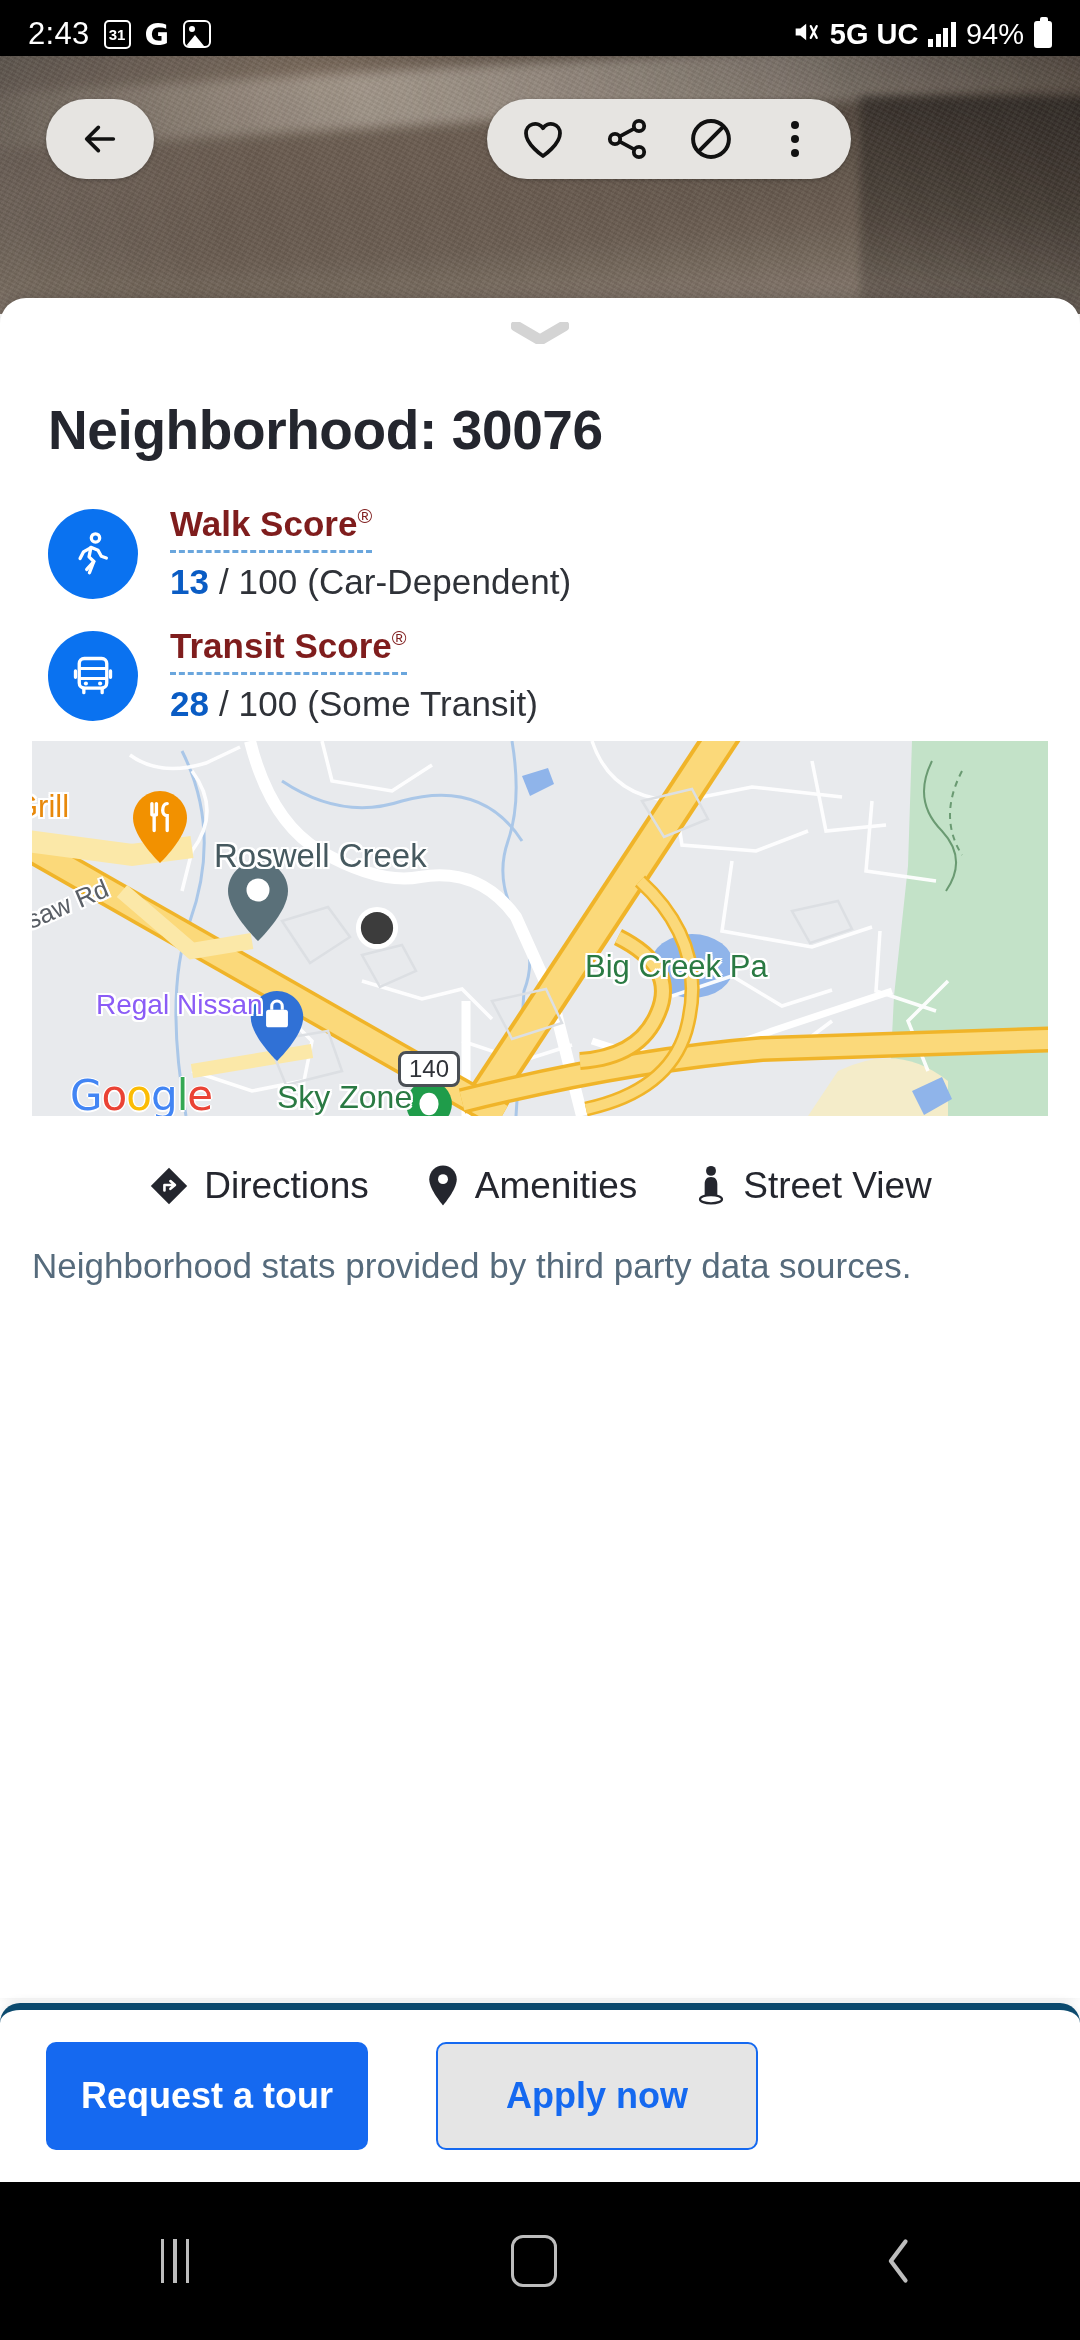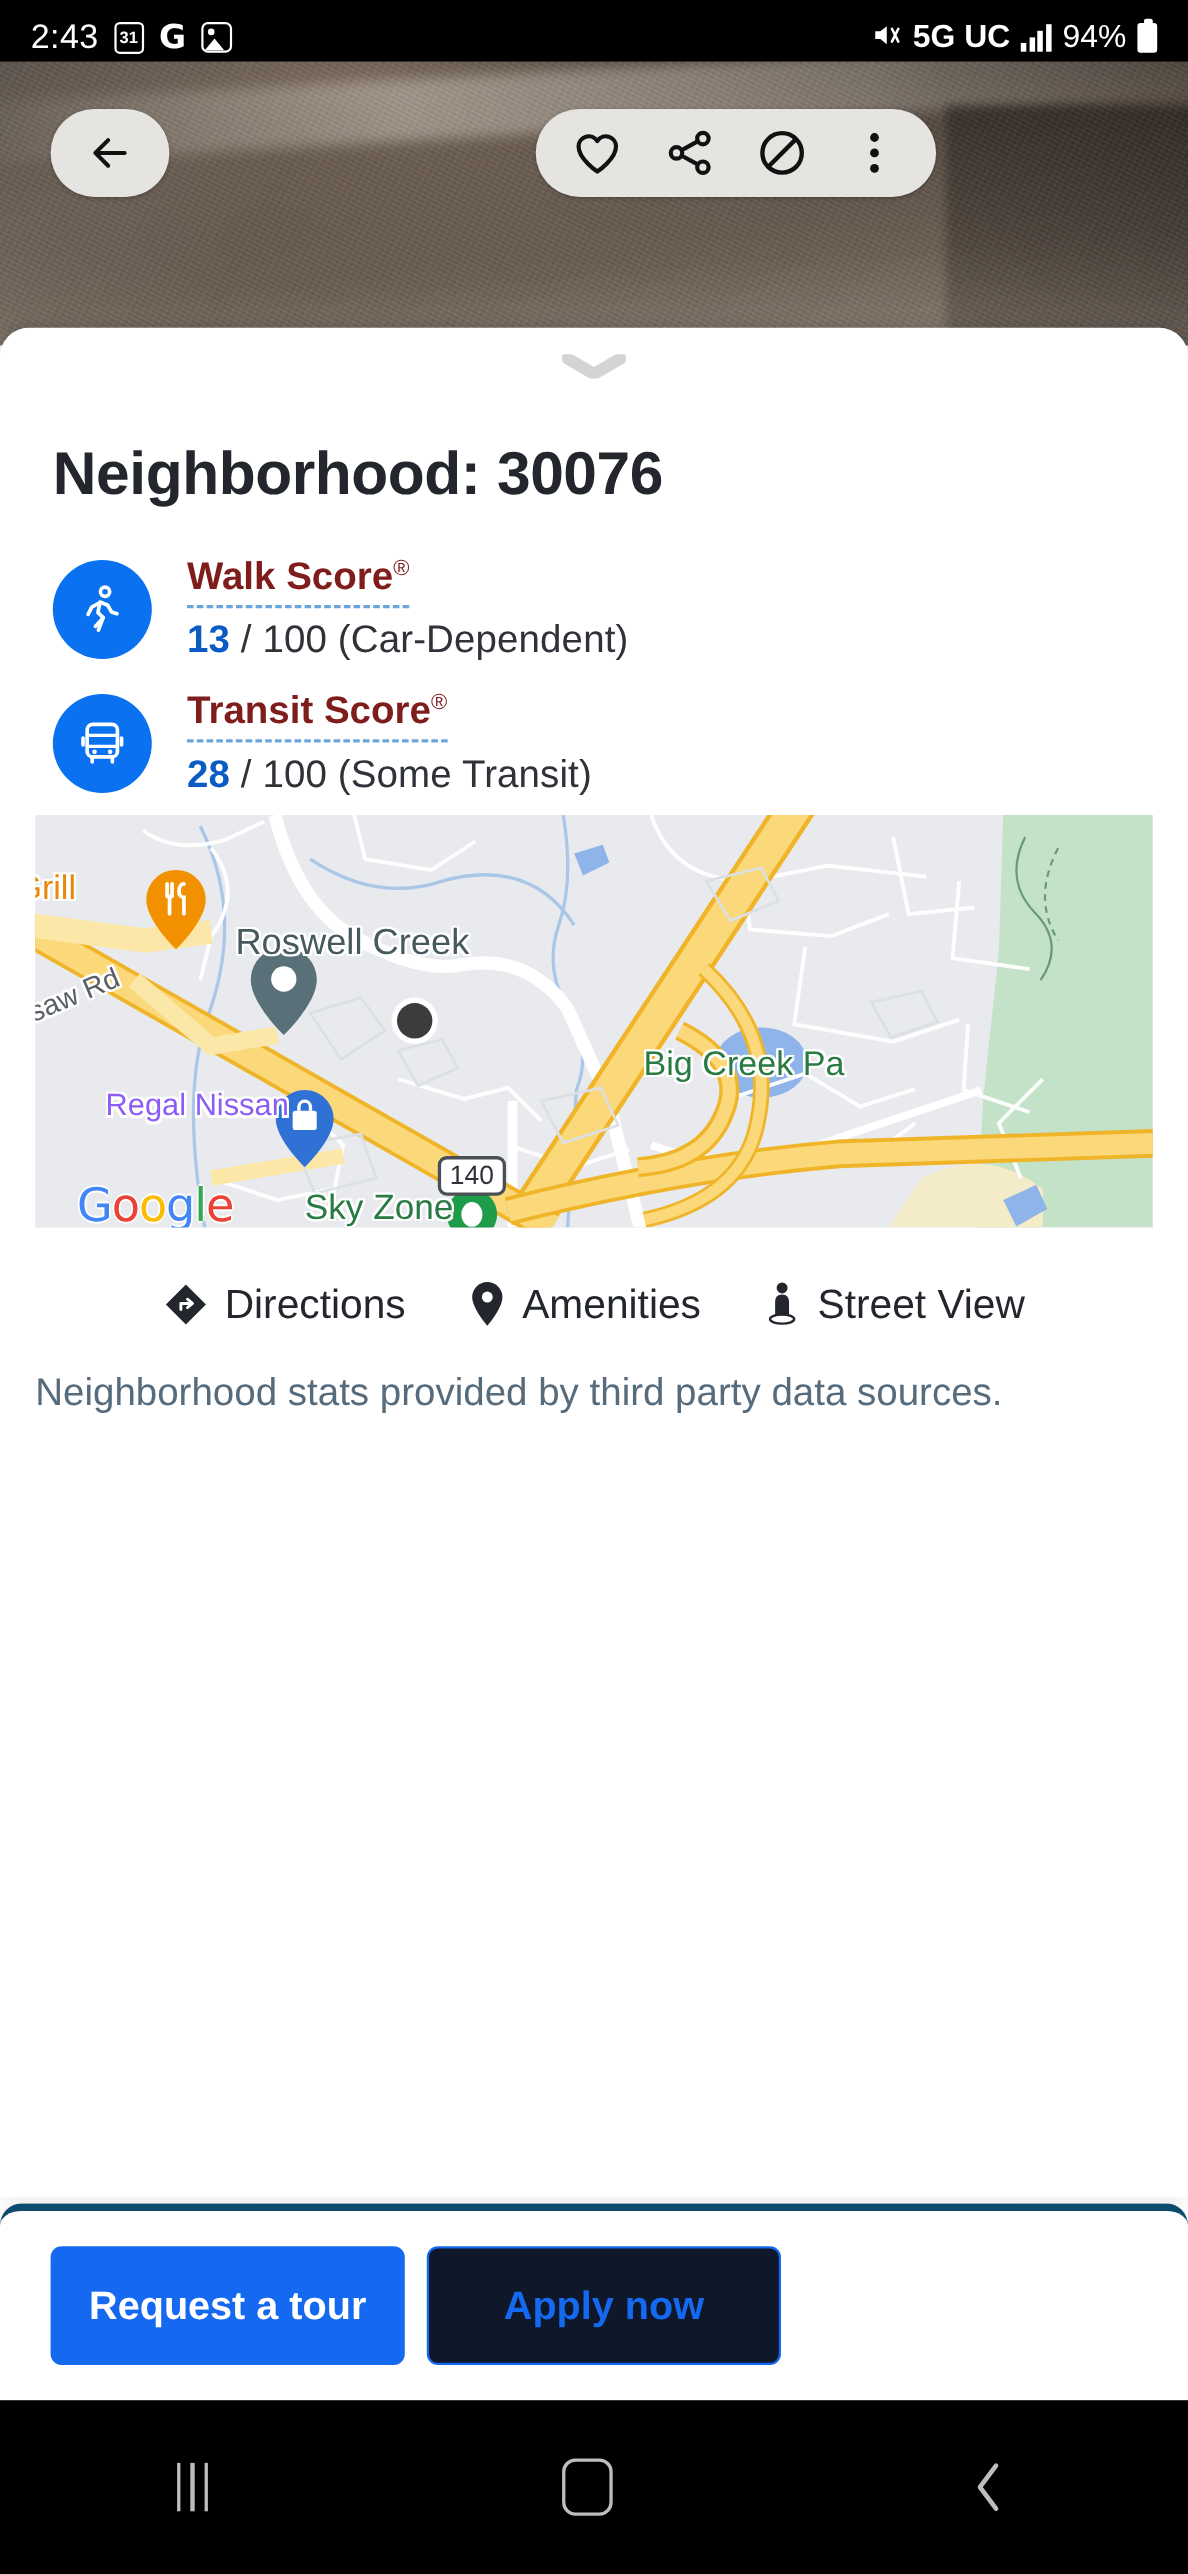--- a/index.html
+++ b/index.html
@@ -185,21 +185,21 @@
     border-radius: 20px 20px 0 0;
     box-shadow: 0 -2px 10px rgba(0,0,0,.07);
     display: flex; align-items: center; gap: 20px; padding: 0 46px;
   }
   .btn {
     height: 108px; border-radius: 10px;
     display: flex; align-items: center; justify-content: center;
     font-size: 36px; font-weight: 700;
   }
   .btn-primary { flex: 0 0 322px; background: #1569f0; color: #fff; }
-  .btn-secondary { flex: 0 0 322px; background: #0f172a; color: #1569f0; border: 2.5px solid #1569f0; }
+  .btn-secondary { flex: 0 0 322px; background: #e5e5e5; color: #1569f0; border: 2.5px solid #1569f0; margin-left: 48px; }
 
   
   .navbar {
     position: absolute; bottom: 0; left: 0; width: 1080px; height: 158px;
     background: #000; display: flex; align-items: center; justify-content: space-around;
   }
   .nav-recents { display: flex; gap: 9px; }
   .nav-recents i { width: 3.5px; height: 44px; background: #bdbdbd; display:block; }
   .nav-home { width: 46px; height: 52px; border: 3.5px solid #bdbdbd; border-radius: 12px; }
   .nav-back svg { display:block; }

